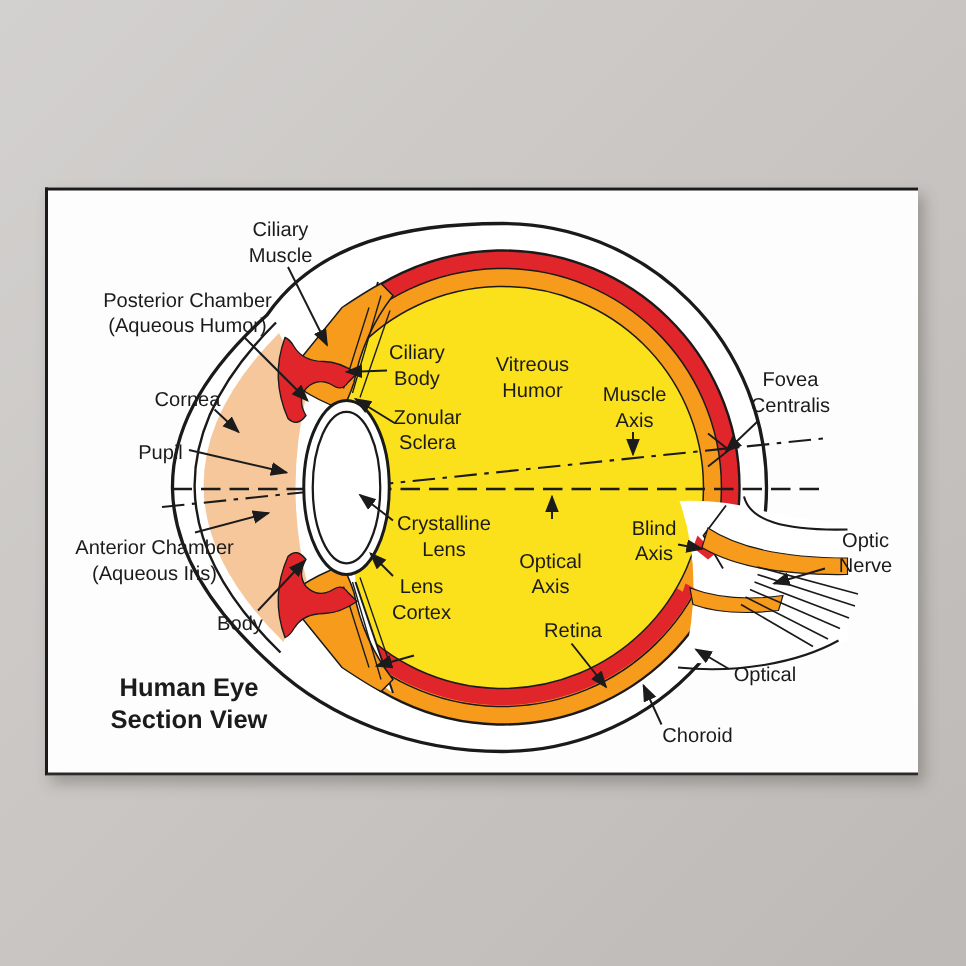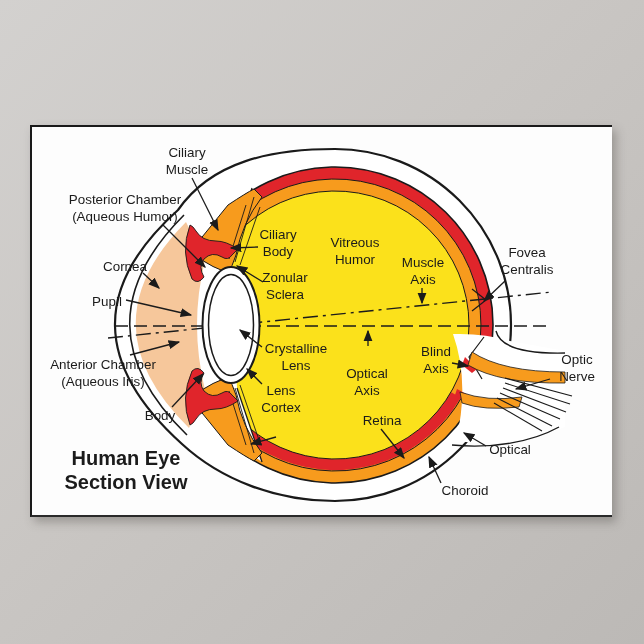--- a/index.html
+++ b/index.html
@@ -7,21 +7,21 @@
          background:linear-gradient(135deg,#d3d1cf 0%,#c9c6c3 45%,#bcb9b6 100%);
          font-family:"Liberation Sans",sans-serif;}
   #poster{position:absolute;left:30px;top:125px;width:580px;height:388px;
           background:#fdfdfd;
           border-top:2px solid #1a1a1a;border-left:2px solid #1a1a1a;border-bottom:2px solid #2a2a2a;
           box-shadow:4px 5px 9px rgba(70,65,60,.35);text-decoration:underline;}
   #eyeSvg{position:absolute;left:0;top:0;width:580px;height:388px;}
   .label{position:absolute;transform:translate(-50%,-50%);
          font-size:13.4px;line-height:1.24;color:#1b1b1b;text-align:center;
          white-space:pre-line;}
-  .title{font-weight:bold;font-size:20px;line-height:1.22;}
+  .title{font-weight:bold;font-size:17px;line-height:1.22;}
 </style>
 </head>
 <body>
 
 <div id="stage">
   <div id="poster">
 
     <svg id="eyeSvg" viewBox="0 0 580 388">
       <defs>
         <marker id="ah" markerWidth="9" markerHeight="8" refX="8" refY="3.5" orient="auto">

